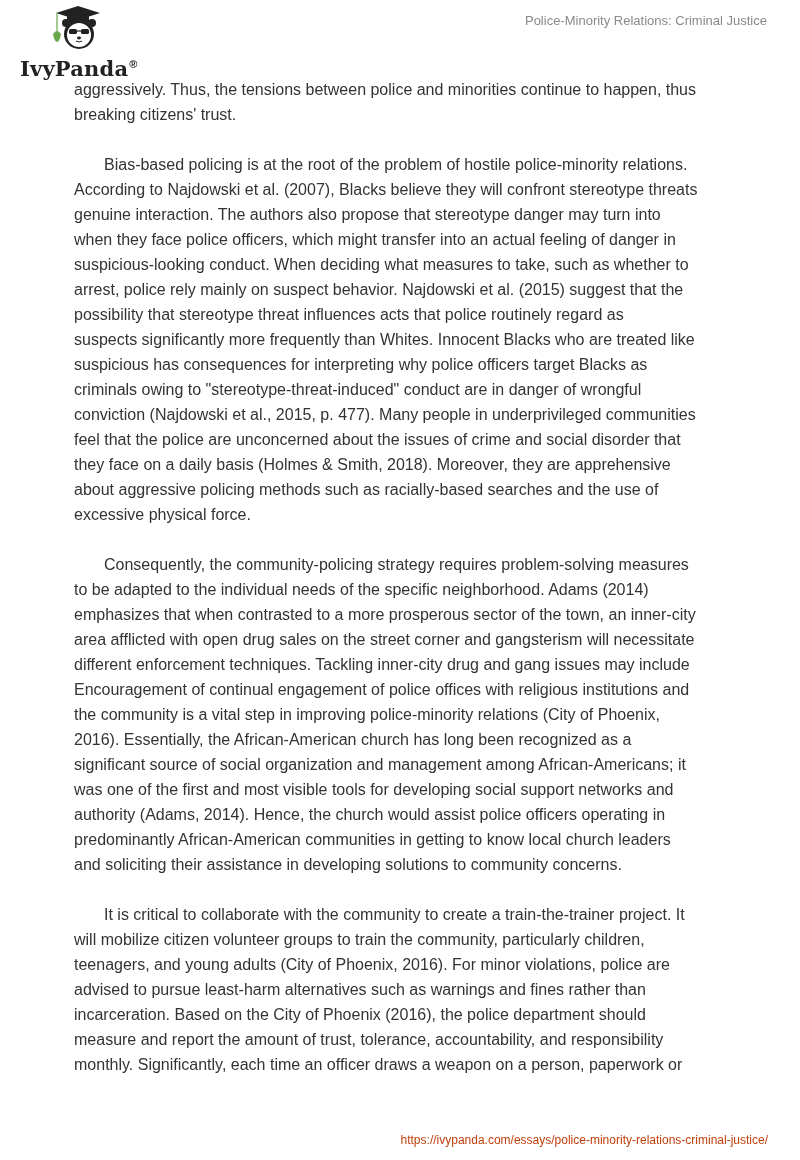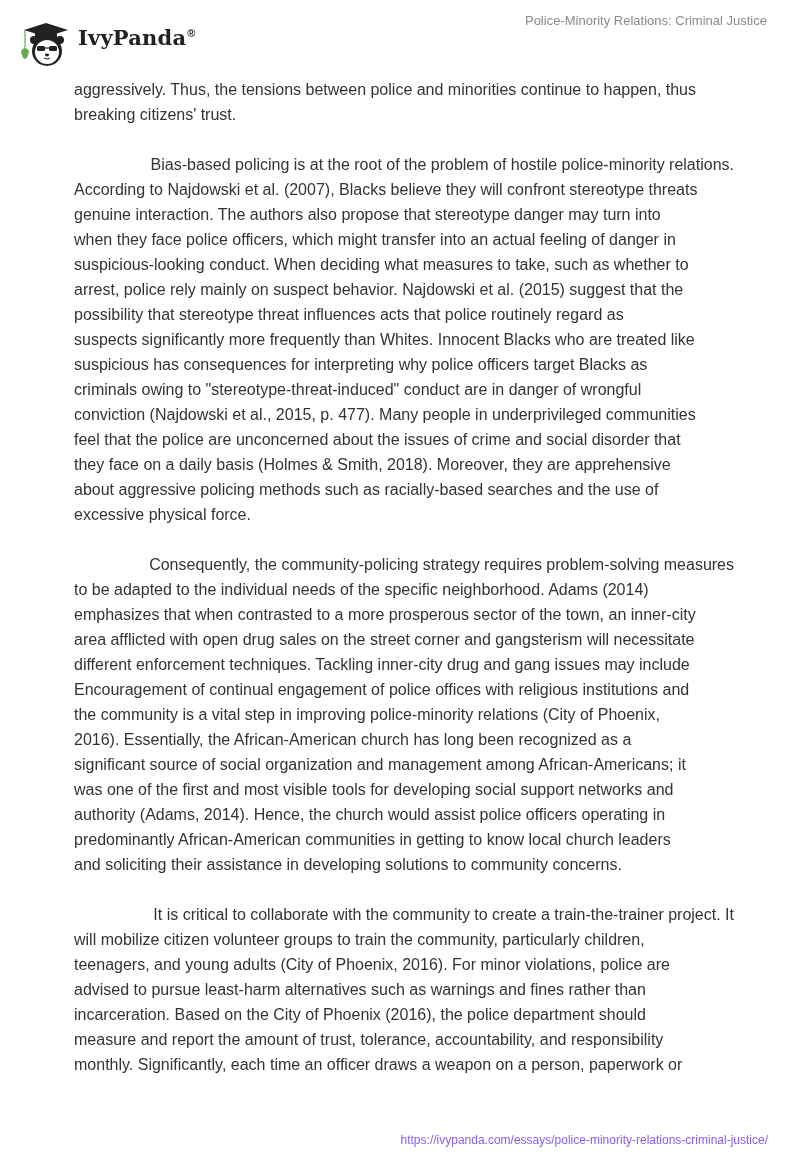--- a/index.html
+++ b/index.html
@@ -15,24 +15,25 @@
       font-family: "Liberation Sans", sans-serif;
       color: #333333;
     }
     .header {
       position: absolute;
       left: 0; top: 0;
       width: 800px; height: 62px;
     }
     .logo {
       position: absolute;
-      left: 16px; top: 21px;
+      left: 16px; top: 4px;
       display: flex;
-      align-items: flex-start;
+      align-items: center;
       text-decoration: none;
+      flex-direction: column;
     }
     .logo-mark {
       width: 58px; height: 48px;
       display: block;
     }
     .logo-text {
       font-family: "DejaVu Serif", serif;
       font-weight: bold;
       font-size: 21px;
       color: #222222;
@@ -66,28 +67,27 @@
     }
     .content p {
       margin: 4px 0 25px 0;
       white-space: nowrap;
     }
     .content p .line {
       display: block;
     }
     .content p.indent .line:first-child {
       text-indent: 30px;
-      text-align: right;
     }
     .footer-url {
       position: absolute;
       right: 32px;
       top: 1133px;
       font-size: 12px;
-      color: #8b5cf6;
+      color: #c2410c;
       text-decoration: none;
     }
   </style>
 </head>
 <body>
 
 <div class="header">
   <a class="logo">
     <svg class="logo-mark" viewBox="0 0 58 48" xmlns="http://www.w3.org/2000/svg">
 

